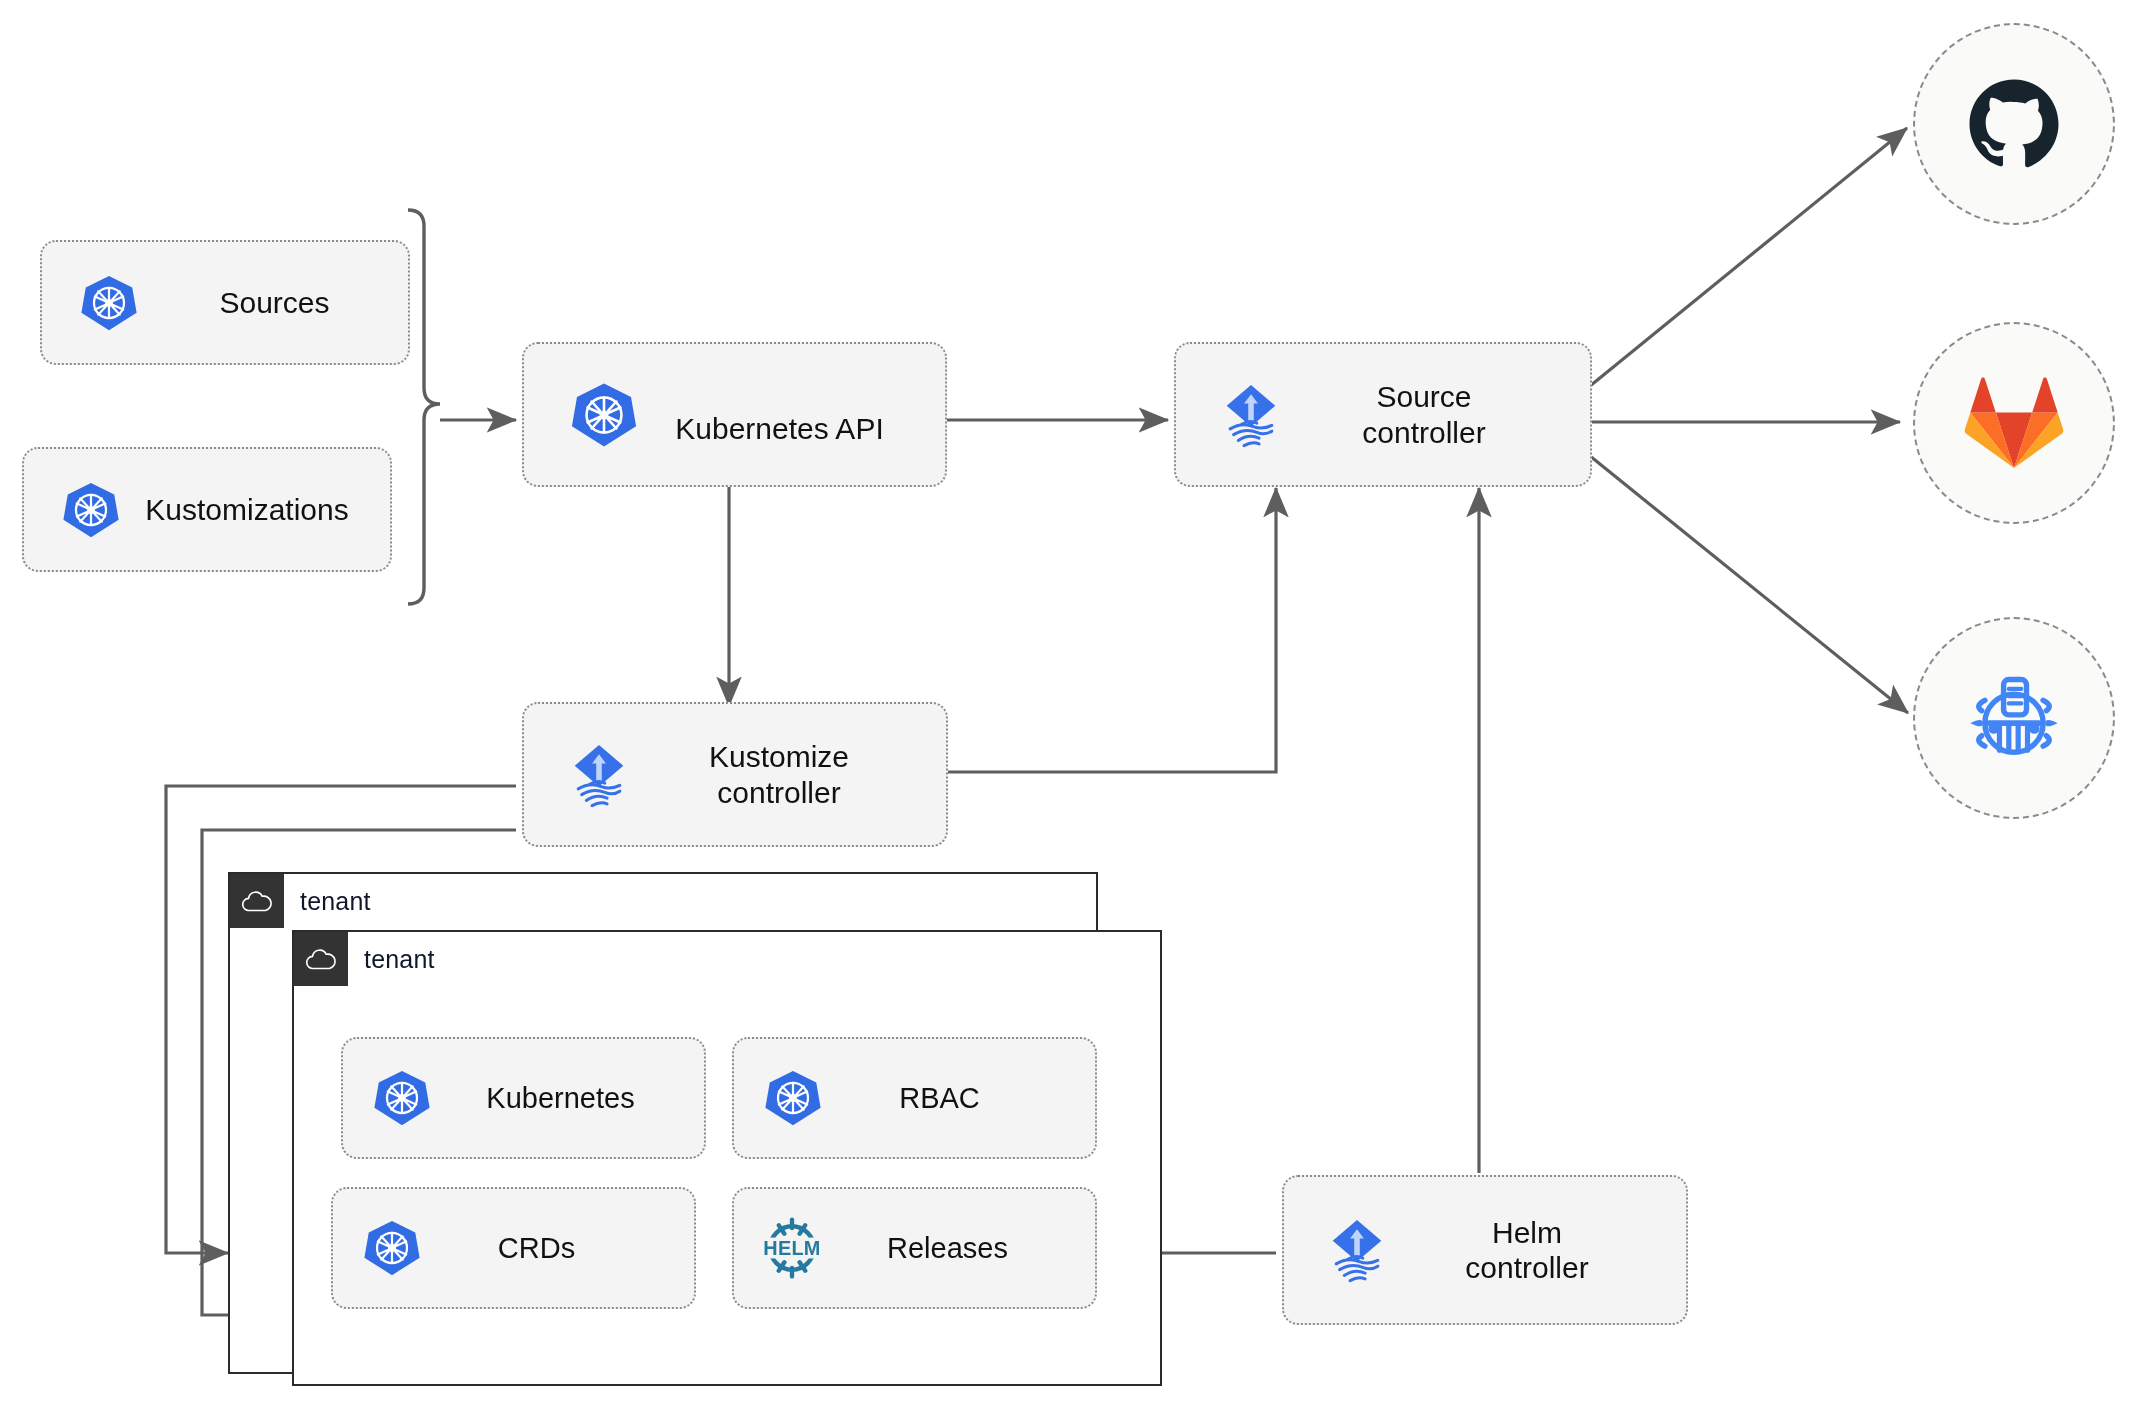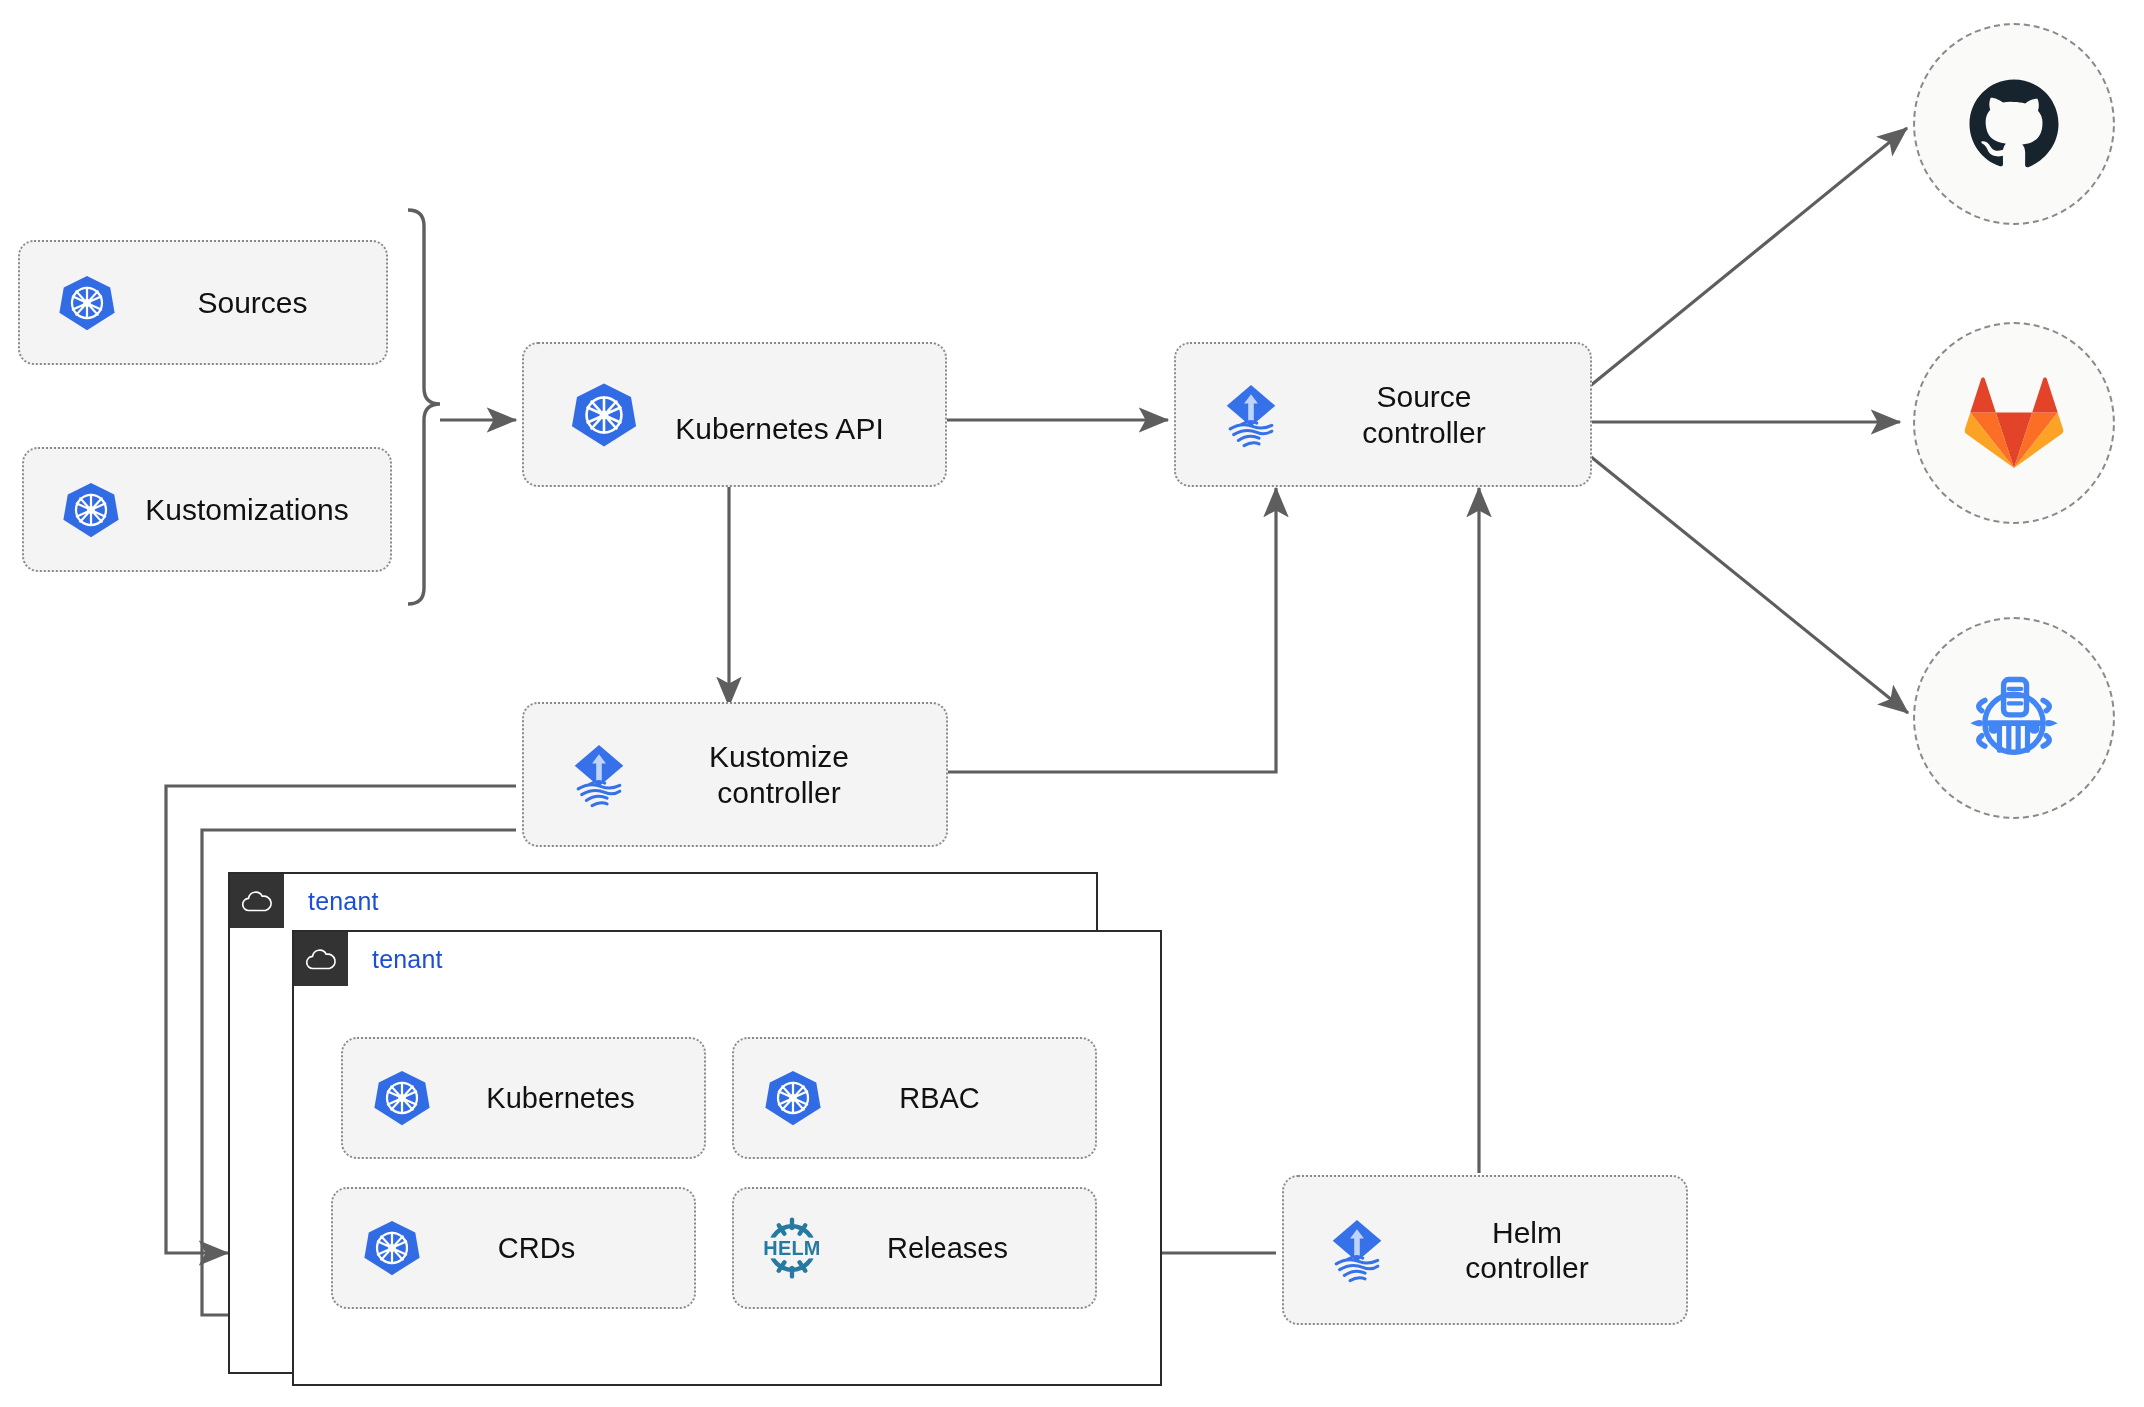--- a/index.html
+++ b/index.html
@@ -14,21 +14,21 @@
         display:flex;align-items:center;}
   .node .ico{flex:0 0 auto;display:flex;align-items:center;justify-content:center;}
   .node .lbl{flex:1 1 auto;text-align:center;font-size:30px;line-height:1.18;color:#111;}
   .node.small .lbl{font-size:29px;}
 
   
   .tenant{position:absolute;box-sizing:border-box;background:#fff;border:2.5px solid #2b2b2b;}
   .tenant .hdr{position:absolute;left:0;top:0;height:54px;display:flex;align-items:center;}
   .tenant .hdr .sq{width:54px;height:54px;background:#333333;display:flex;
                    align-items:center;justify-content:center;}
-  .tenant .hdr .tname{font-size:25px;color:#1d4ed8;margin-left:24px;letter-spacing:.2px;}
+  .tenant .hdr .tname{font-size:25px;color:#0f172a;margin-left:16px;letter-spacing:.2px;}
 
   
   .circ{position:absolute;box-sizing:border-box;border:2.5px dashed #8a8a8a;
         border-radius:50%;background:#fafaf9;display:flex;align-items:center;justify-content:center;}
 
   .k8s{width:62px;height:62px;}
   .flux{width:74px;height:74px;}
   .helmlogo{width:72px;height:72px;}
 </style>
 </head>
@@ -66,21 +66,21 @@
       <path d="M1590,456 L1908,713" marker-end="url(#arw)"></path>
 
       <path d="M516,786 L166,786 L166,1253 L228,1253" marker-end="url(#arw)"></path>
 
       <path d="M516,830 L202,830 L202,1315 L292,1315" marker-end="url(#arw)"></path>
 
       <path d="M1276,1253 L1110,1253" marker-end="url(#arw)"></path>
     </g>
   </svg>
 
-  <div class="node" style="left:18px;top:240px;width:370px;height:125px;gap:29px;">
+  <div class="node" style="left:40px;top:240px;width:370px;height:125px;gap:29px;">
     <span class="ico" style="margin-left:36px;">
       <svg class="k8s" viewBox="0 0 64 64">
         <polygon points="32,4 56,16 60.5,42 32,60 3.5,42 8,16" fill="#326CE5"></polygon>
         <g stroke="#fff" stroke-width="2.3" fill="none" stroke-linecap="round">
           <circle cx="32" cy="32" r="15.5"></circle>
           <circle cx="32" cy="32" r="4.1" fill="#fff" stroke="none"></circle>
           <path d="M32,16.5 L32,27.8 M32,36.2 L32,47.5
                    M17.4,25.3 L27.8,30 M36.2,34 L46.6,38.7
                    M46.6,25.3 L36.2,30 M27.8,34 L17.4,38.7
                    M21,44 L28.6,35.5 M35.4,35.5 L43,44

